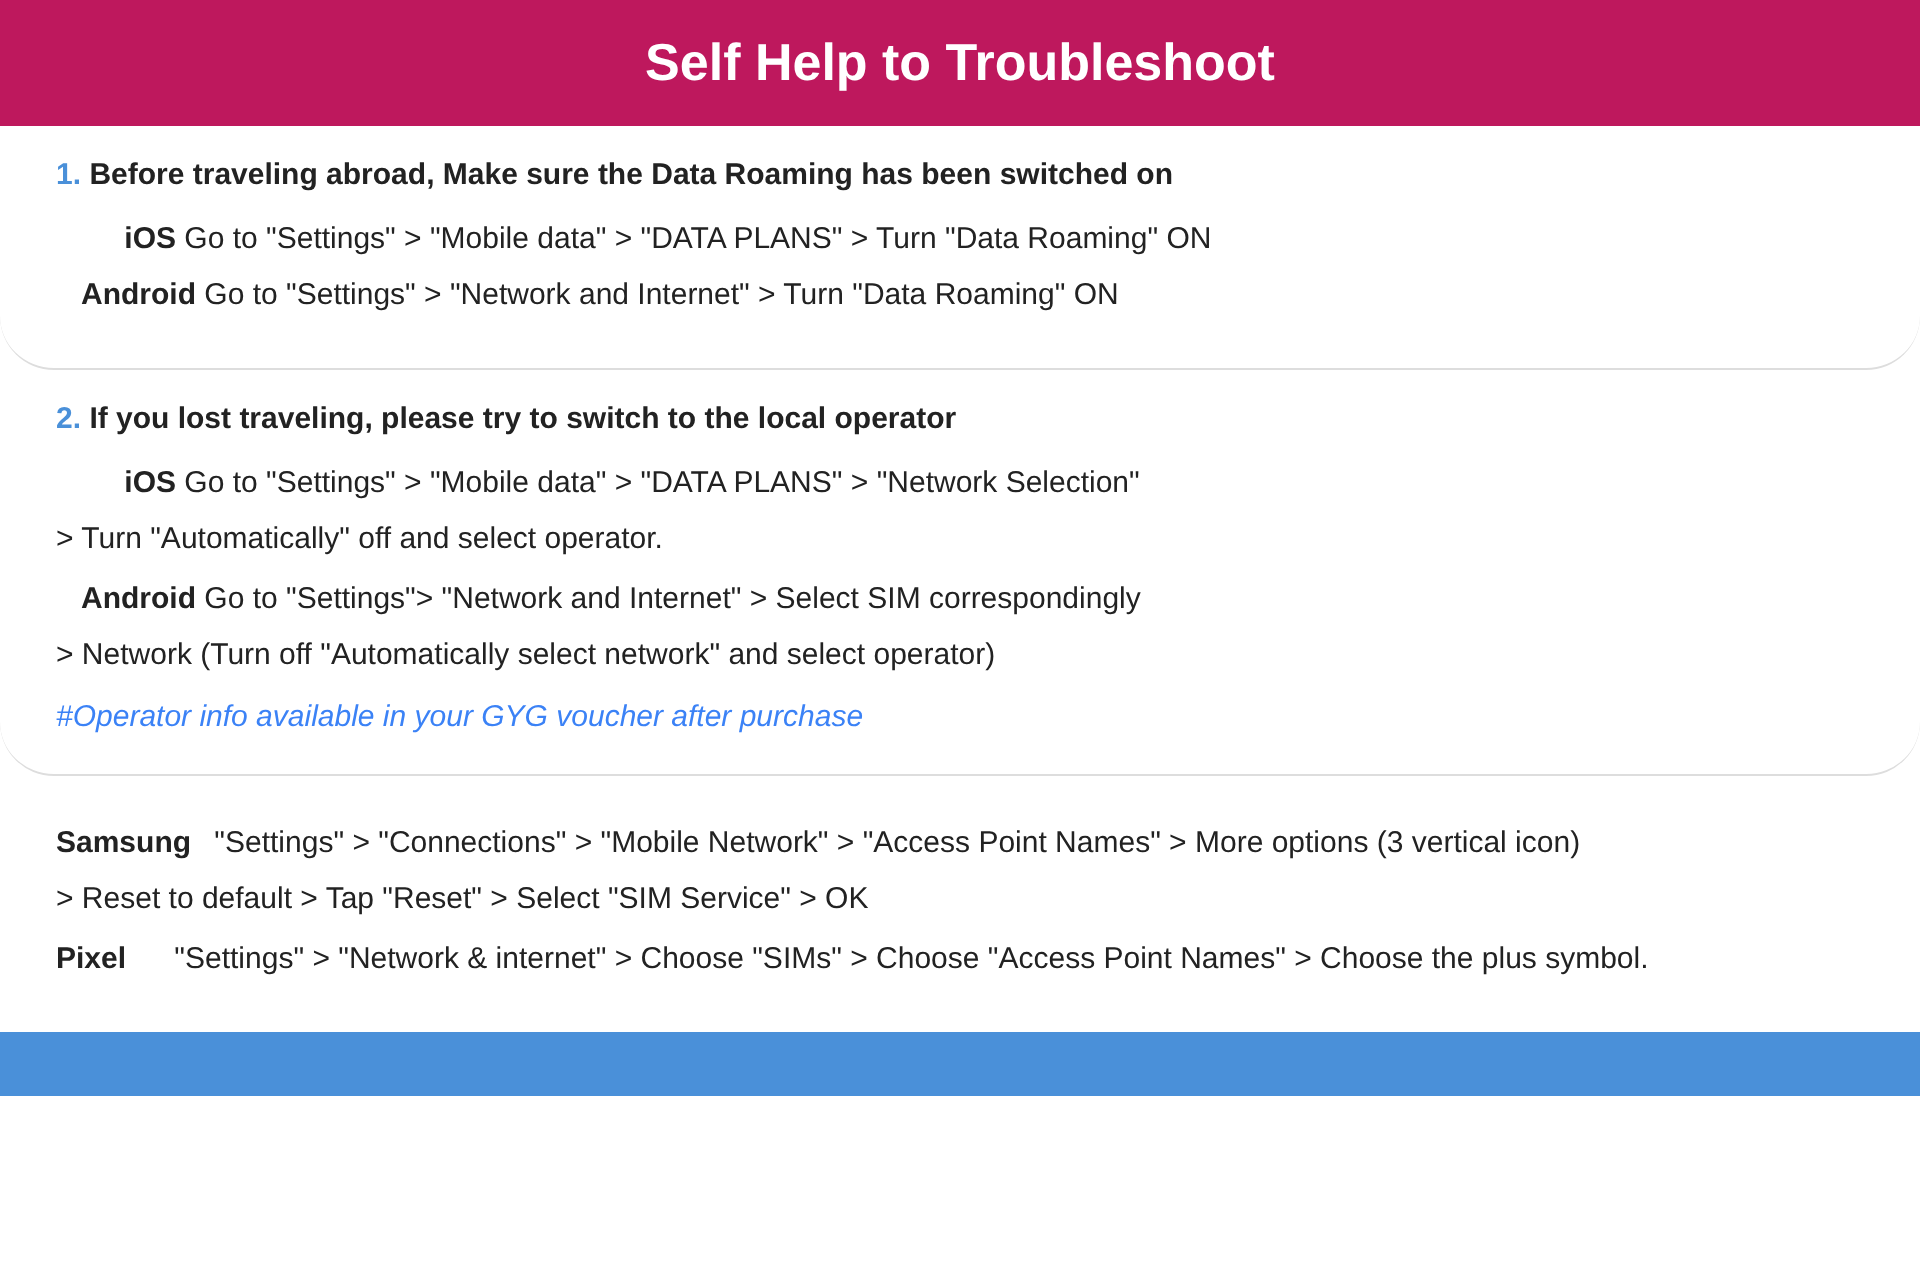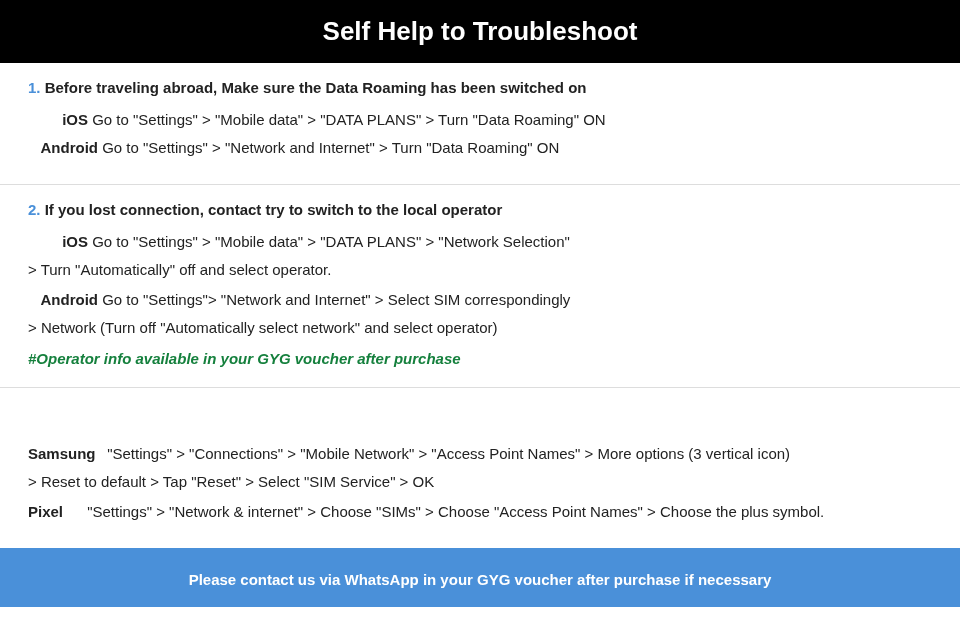--- a/index.html
+++ b/index.html
@@ -11,34 +11,35 @@
     body {
       width: 960px;
       min-height: 640px;
       font-family: Arial, sans-serif;
       font-size: 15px;
       background: #fff;
       color: #222;
     }
 
     .header {
-      background: #000000;
+      background: #be185d;
       text-align: center;
       padding: 16px 20px;
     }
 
     .header h1 {
       color: #fff;
       font-size: 26px;
       font-weight: bold;
     }
 
     .section {
       border-bottom: 1px solid #ddd;
       padding: 16px 28px 20px 28px;
+      border-radius: 27px;
     }
 
     .section-title {
       font-size: 15px;
       margin-bottom: 12px;
     }
 
     .section-title .num {
       color: #4a90d9;
       font-weight: bold;
@@ -52,23 +53,23 @@
       margin-bottom: 4px;
       line-height: 1.6;
     }
 
     .label {
       font-weight: bold;
       display: inline;
     }
 
     .operator-note {
-      color: #15803d;
+      color: #3b82f6;
       font-style: italic;
-      font-weight: bold;
+      font-weight: normal;
       margin-top: 10px;
     }
 
     .footer {
       background: #4a90d9;
       text-align: center;
       padding: 18px 20px 14px 20px;
       margin-top: 0;
     }
 
@@ -87,21 +88,20 @@
 
     .android-label-pad {
       display: inline-block;
       width: 70px;
       text-align: right;
     }
 
     .samsung-label-pad {
       display: inline-block;
       width: 75px;
-      margin-top: 32px;
     }
 
     .pixel-label-pad {
       display: inline-block;
       width: 55px;
     }
   </style>
 </head>
 <body>
 
@@ -124,21 +124,21 @@
   <div class="instruction-row">
     <span class="label android-label-pad">Android</span>
     <span>Go to "Settings" &gt; "Network and Internet" &gt; Turn "Data Roaming" ON</span>
   </div>
 </div>
 
 <div class="section">
   <div class="section-title">
     <span class="num">2.</span>
     <span> </span>
-    <span class="title-text">If you lost connection, contact try to switch to the local operator</span>
+    <span class="title-text">If you lost traveling, please try to switch to the local operator</span>
   </div>
 
   <div class="instruction-row">
     <span class="label ios-label-pad">iOS</span>
     <span>Go to "Settings" &gt; "Mobile data" &gt; "DATA PLANS" &gt; "Network Selection"</span>
   </div>
   <div class="instruction-row">
     <span>&gt; Turn "Automatically" off and select operator.</span>
   </div>
 
@@ -164,14 +164,13 @@
     <span>&gt; Reset to default &gt; Tap "Reset" &gt; Select "SIM Service" &gt; OK</span>
   </div>
 
   <div class="instruction-row" style="margin-top:6px;">
     <span class="label pixel-label-pad">Pixel</span>
     <span>"Settings" &gt; "Network &amp; internet" &gt; Choose "SIMs" &gt; Choose "Access Point Names" &gt; Choose the plus symbol.</span>
   </div>
 </div>
 
 <div class="footer">
-  <p>Please contact us via WhatsApp  in your GYG voucher after purchase if necessary</p>
 </div>
 
 </body></html>

